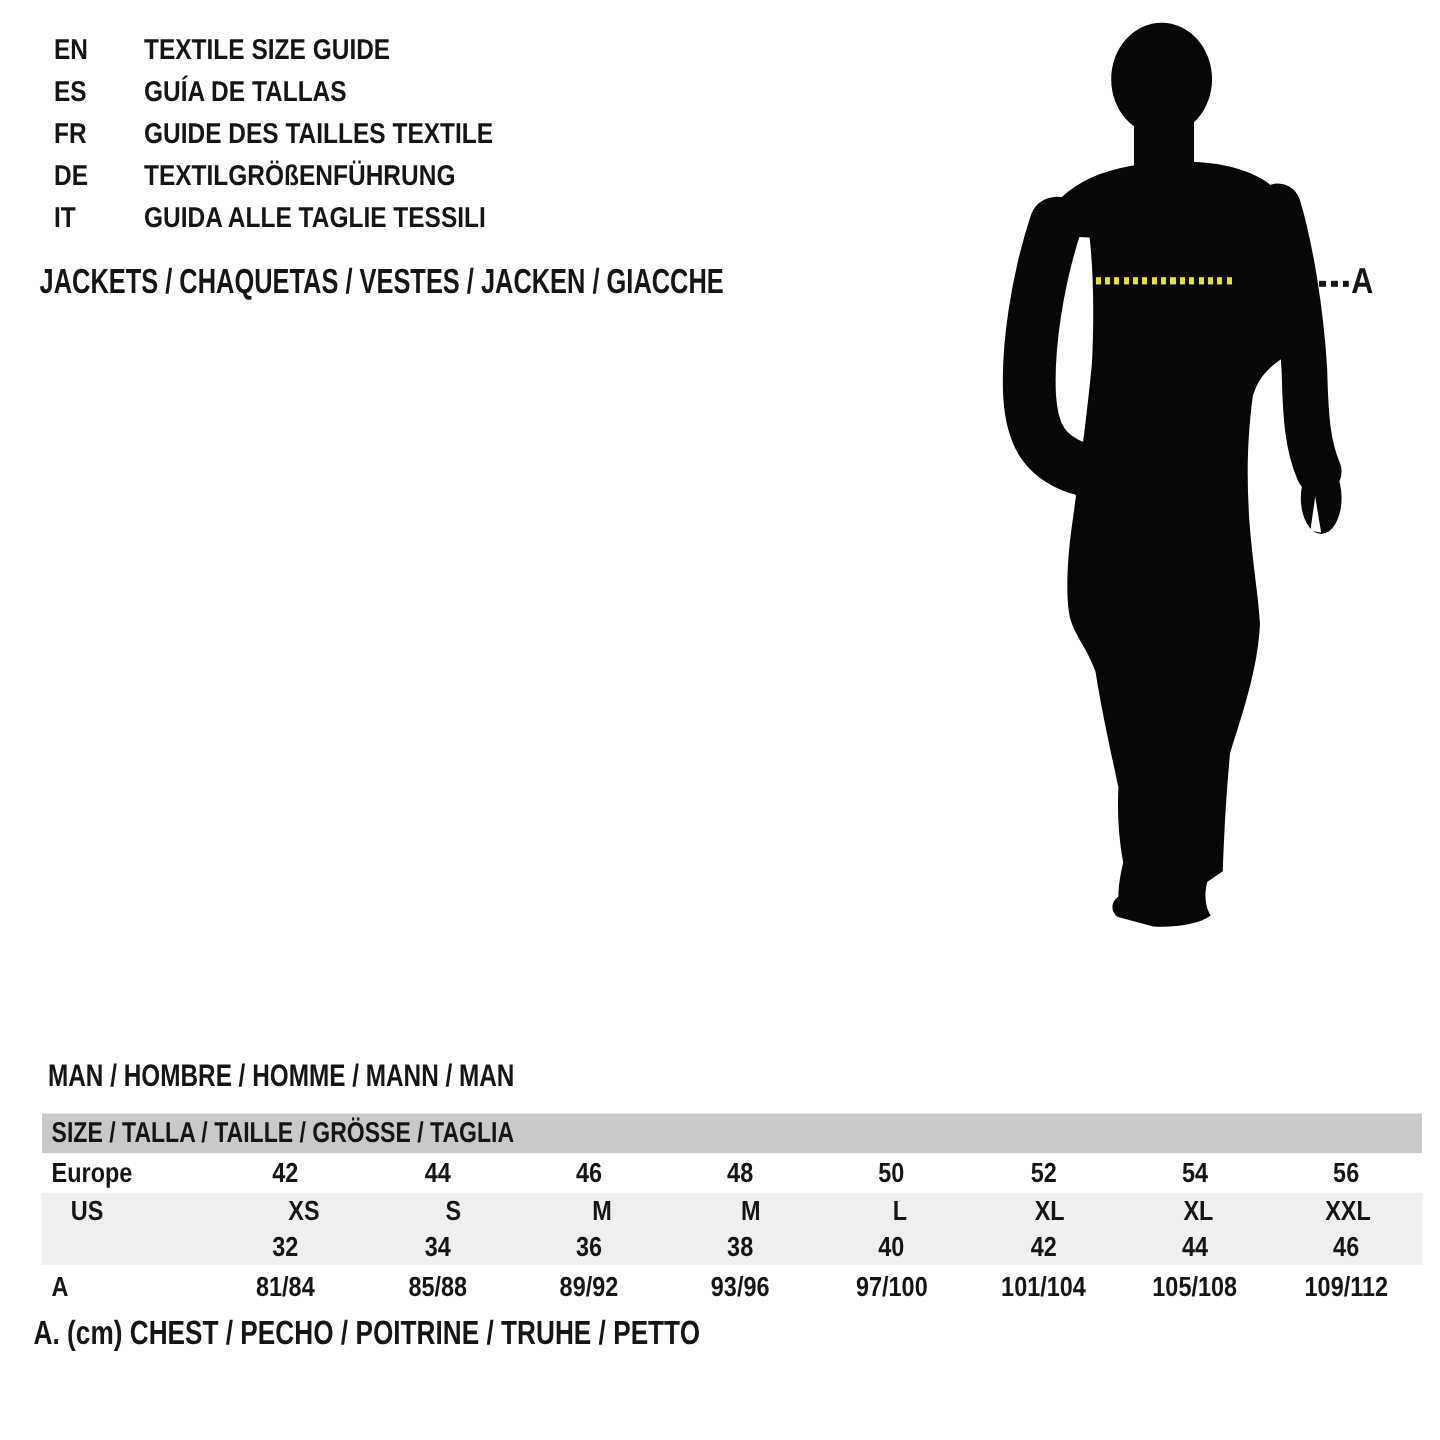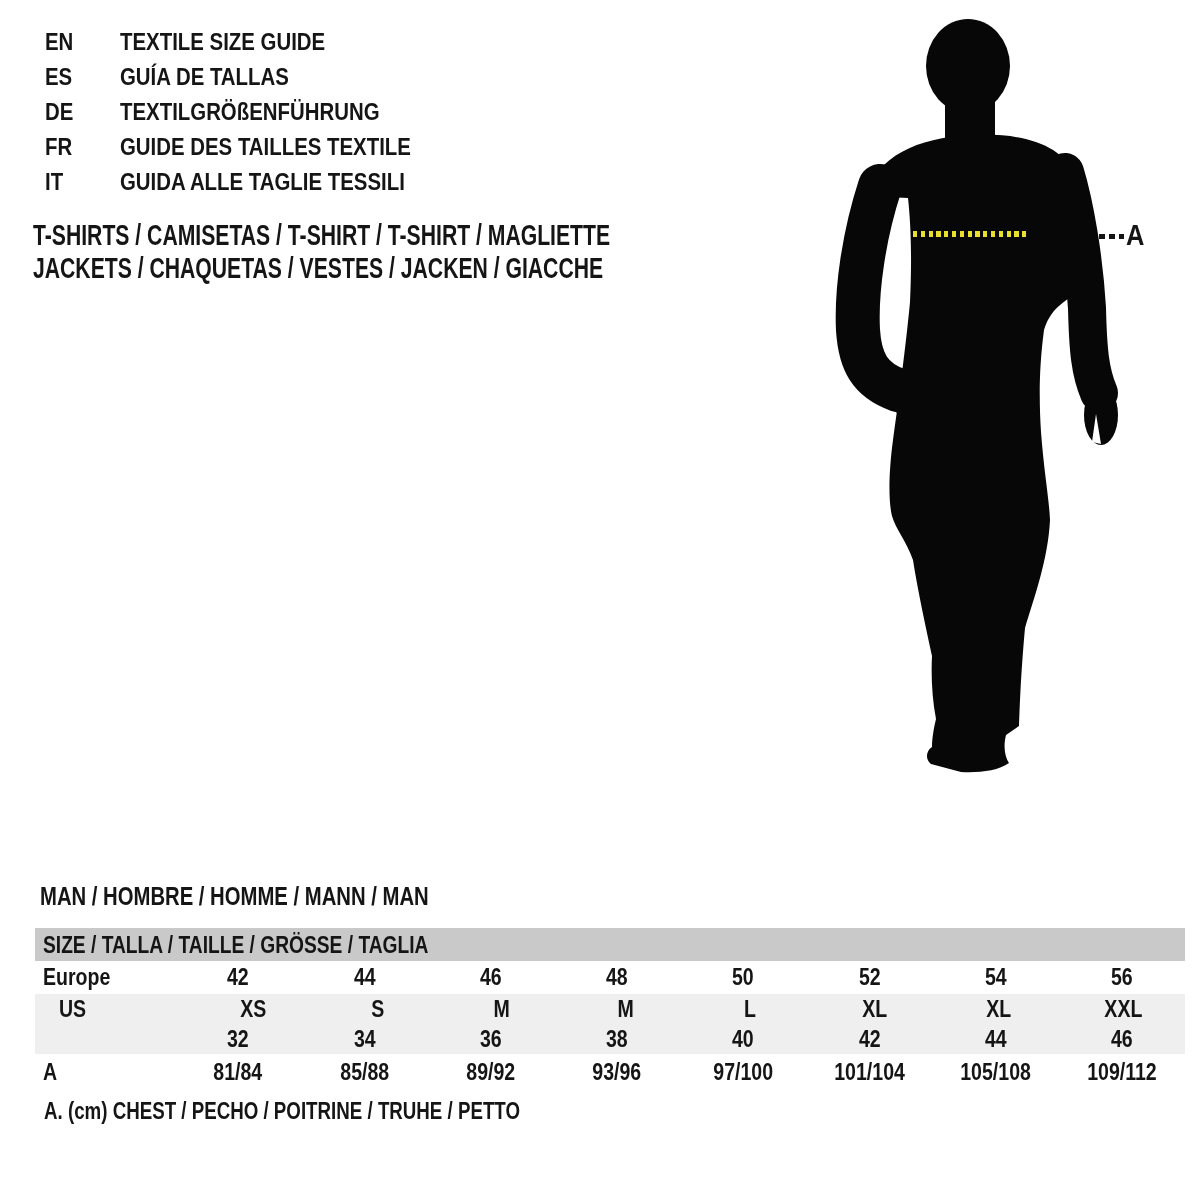--- a/index.html
+++ b/index.html
@@ -51,50 +51,49 @@
     display:flex;align-items:center;padding-left:8px;font-size:24px;margin-top:36px;
   }
   .trow{display:grid;grid-template-columns:140px repeat(8,1fr);align-items:center;font-size:23px;}
   .trow.r1{height:33px;} .trow.r2{height:30px;background:var(--table-stripe-bg);padding-left:16px;}
   .trow.r3{height:30px;background:var(--table-stripe-bg);} .trow.r4{height:36px;}
   .tlabel{padding-left:8px;text-align:left;}
   .tcell{text-align:center;}
   .tcell .ccx{transform:scaleX(.85);}
 
   
-  .footnote{left:44px;top:1094px;font-size:24px;line-height:34px;}
+  .footnote{left:28px;top:1094px;font-size:28px;line-height:34px;}
 </style>
 </head>
 <body>
 
 <div class="abs lang-block">
   <div class="lang-row">
     <span class="lang-code"><span class="cx s85">EN</span></span>
     <span class="cx s85">TEXTILE SIZE GUIDE</span>
   </div>
   <div class="lang-row">
     <span class="lang-code"><span class="cx s85">ES</span></span>
     <span class="cx s85">GUÍA DE TALLAS</span>
   </div>
   <div class="lang-row">
+    <span class="lang-code"><span class="cx s85">FR</span></span>
+    <span class="cx s85">GUIDE DES TAILLES TEXTILE</span>
+  </div>
+  <div class="lang-row">
     <span class="lang-code"><span class="cx s85">DE</span></span>
     <span class="cx s85">TEXTILGRÖßENFÜHRUNG</span>
   </div>
   <div class="lang-row">
-    <span class="lang-code"><span class="cx s85">FR</span></span>
-    <span class="cx s85">GUIDE DES TAILLES TEXTILE</span>
-  </div>
-  <div class="lang-row">
     <span class="lang-code"><span class="cx s85">IT</span></span>
     <span class="cx s85">GUIDA ALLE TAGLIE TESSILI</span>
   </div>
 </div>
 
 <div class="abs cat-block">
-  <div><span class="cx s73">T-SHIRTS / CAMISETAS / T-SHIRT / T-SHIRT / MAGLIETTE</span></div>
   <div><span class="cx s73">JACKETS / CHAQUETAS / VESTES / JACKEN / GIACCHE</span></div>
 </div>
 
 <div class="abs figure-wrap">
   <svg width="380" height="800" viewBox="0 0 380 800" aria-hidden="true">
     <g fill="currentColor" stroke="none">
 
       <ellipse cx="148" cy="66" rx="42" ry="47"></ellipse>
 
       <rect x="125" y="90" width="50" height="58"></rect>

